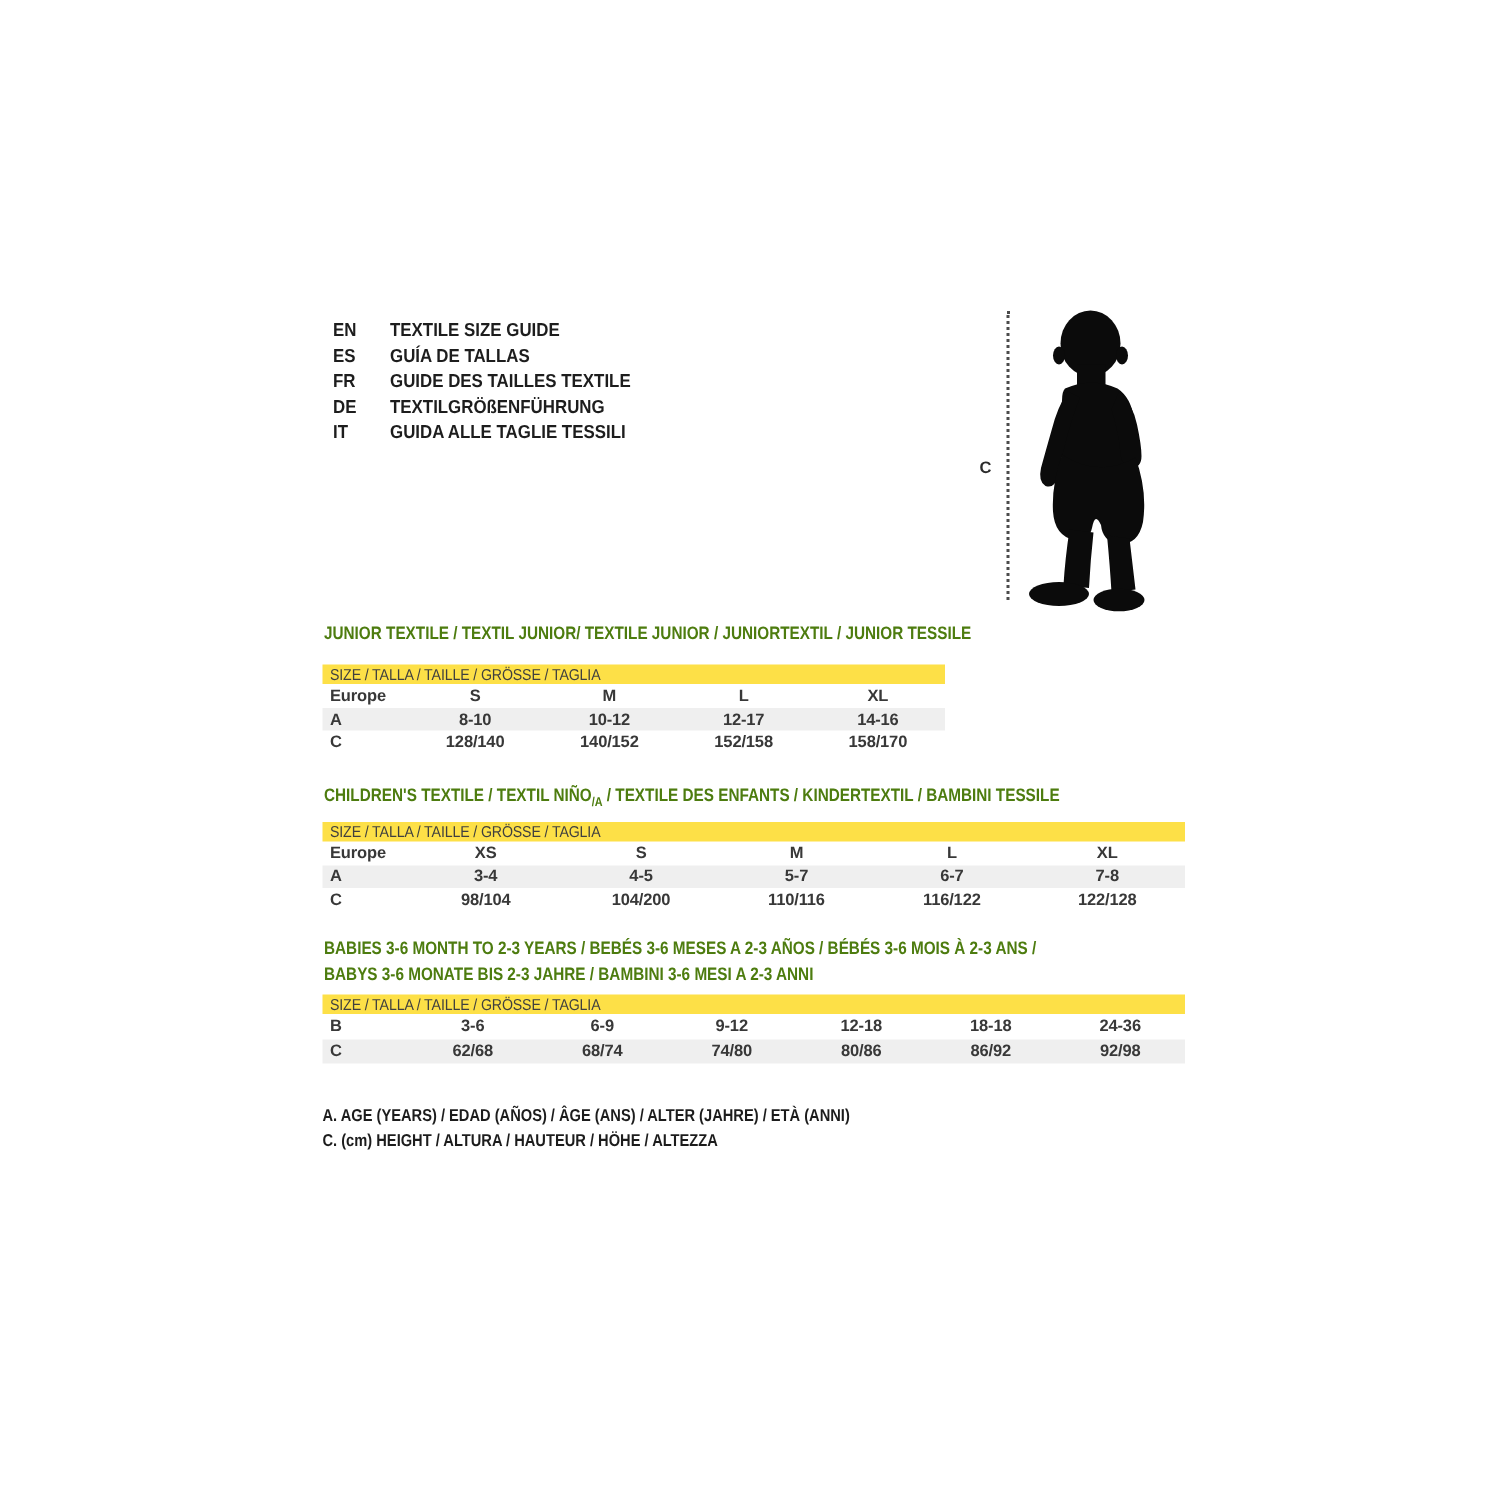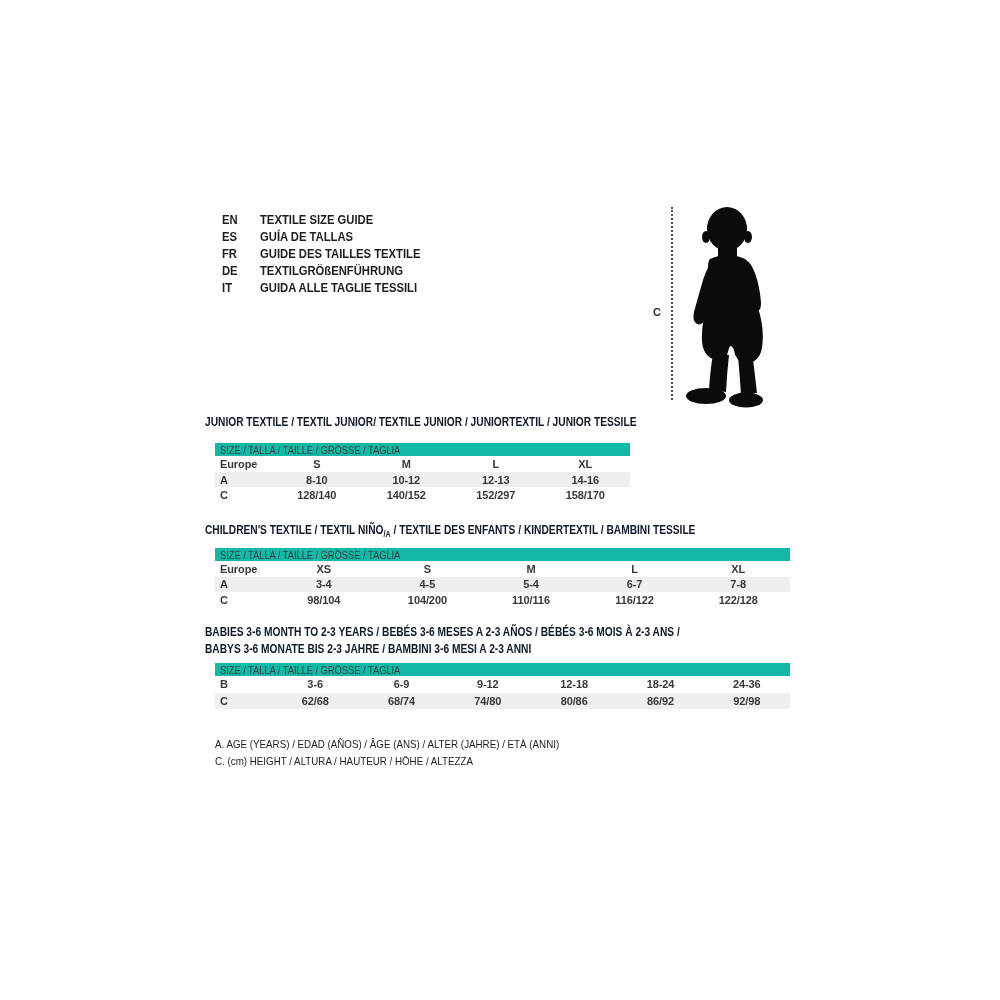--- a/index.html
+++ b/index.html
@@ -18,33 +18,33 @@
   .lang-row{display:flex;height:17px;align-items:center;}
   .lang-code{width:38px;font-weight:700;font-size:12.5px;}
   .lang-label{font-weight:700;font-size:12.5px;}
 
   
   .figure-svg{position:absolute;left:680px;top:195px;}
   .measure-line{position:absolute;left:671px;top:207px;height:193px;width:0;border-left:2px dotted #4b4b4b;}
   .measure-label{position:absolute;left:653px;top:306px;font-size:11px;font-weight:700;color:#2b2b2b;}
 
   
-  .tbl-title{position:absolute;left:205px;font-size:12px;font-weight:700;color:#0f172a;white-space:nowrap;line-height:17px;}
+  .tbl-title{position:absolute;left:216px;font-size:12px;font-weight:700;color:#4d7c0f;white-space:nowrap;line-height:17px;}
   .tbl-title .sub{font-size:8.5px;vertical-align:sub;}
-  .size-bar{position:absolute;left:215px;height:13px;background:#14b8a6;display:flex;align-items:center;padding-left:5px;box-sizing:border-box;}
+  .size-bar{position:absolute;left:215px;height:13px;background:#fde047;display:flex;align-items:center;padding-left:5px;box-sizing:border-box;}
   .size-bar span{font-size:10.5px;color:#3f3f3f;letter-spacing:-0.1px;}
   .tbl-rows{position:absolute;left:215px;font-weight:bold;}
   .tbl-row{display:flex;align-items:center;font-size:11px;color:#383838;letter-spacing:-0.1px;}
   .tbl-row.alt{background:#efefef;}
   .cell-label{width:57px;padding-left:5px;box-sizing:border-box;}
   .cell{flex:1;text-align:center;}
 
   
   .legend{position:absolute;left:215px;top:736px;color:#1c1c1c;}
-  .legend-line{height:17px;font-size:11.5px;font-weight:400;line-height:17px;white-space:nowrap;}
+  .legend-line{height:17px;font-size:11.5px;font-weight:700;line-height:17px;white-space:nowrap;}
 
   .t1-rows .tbl-row{height:15.7px;}
   .t2-rows .tbl-row{height:15.6px;}
   .t3-rows .tbl-row{height:16.5px;}
 </style>
 </head>
 <body>
 
 <div class="page">
 
@@ -101,28 +101,28 @@
       <span class="cell-label">Europe</span>
       <span class="cell">S</span>
       <span class="cell">M</span>
       <span class="cell">L</span>
       <span class="cell">XL</span>
     </div>
     <div class="tbl-row alt">
       <span class="cell-label">A</span>
       <span class="cell">8-10</span>
       <span class="cell">10-12</span>
-      <span class="cell">12-13</span>
+      <span class="cell">12-17</span>
       <span class="cell">14-16</span>
     </div>
     <div class="tbl-row">
       <span class="cell-label">C</span>
       <span class="cell">128/140</span>
       <span class="cell">140/152</span>
-      <span class="cell">152/297</span>
+      <span class="cell">152/158</span>
       <span class="cell">158/170</span>
     </div>
   </div>
 
   <div class="tbl-title" style="top:522px;">
     <span class="condensed"><span>CHILDREN'S TEXTILE / TEXTIL NIÑO</span><span class="sub">/A</span><span> / TEXTILE DES ENFANTS / KINDERTEXTIL / BAMBINI TESSILE</span></span>
   </div>
   <div class="size-bar" style="top:548px;width:575px;">
     <span class="condensed cx90">SIZE / TALLA / TAILLE / GRÖSSE / TAGLIA</span>
   </div>
@@ -132,21 +132,21 @@
       <span class="cell">XS</span>
       <span class="cell">S</span>
       <span class="cell">M</span>
       <span class="cell">L</span>
       <span class="cell">XL</span>
     </div>
     <div class="tbl-row alt">
       <span class="cell-label">A</span>
       <span class="cell">3-4</span>
       <span class="cell">4-5</span>
-      <span class="cell">5-4</span>
+      <span class="cell">5-7</span>
       <span class="cell">6-7</span>
       <span class="cell">7-8</span>
     </div>
     <div class="tbl-row">
       <span class="cell-label">C</span>
       <span class="cell">98/104</span>
       <span class="cell">104/200</span>
       <span class="cell">110/116</span>
       <span class="cell">116/122</span>
       <span class="cell">122/128</span>
@@ -160,21 +160,21 @@
   <div class="size-bar" style="top:663px;width:575px;">
     <span class="condensed cx90">SIZE / TALLA / TAILLE / GRÖSSE / TAGLIA</span>
   </div>
   <div class="tbl-rows t3-rows" style="top:676px;width:575px;">
     <div class="tbl-row">
       <span class="cell-label">B</span>
       <span class="cell">3-6</span>
       <span class="cell">6-9</span>
       <span class="cell">9-12</span>
       <span class="cell">12-18</span>
-      <span class="cell">18-24</span>
+      <span class="cell">18-18</span>
       <span class="cell">24-36</span>
     </div>
     <div class="tbl-row alt">
       <span class="cell-label">C</span>
       <span class="cell">62/68</span>
       <span class="cell">68/74</span>
       <span class="cell">74/80</span>
       <span class="cell">80/86</span>
       <span class="cell">86/92</span>
       <span class="cell">92/98</span>

